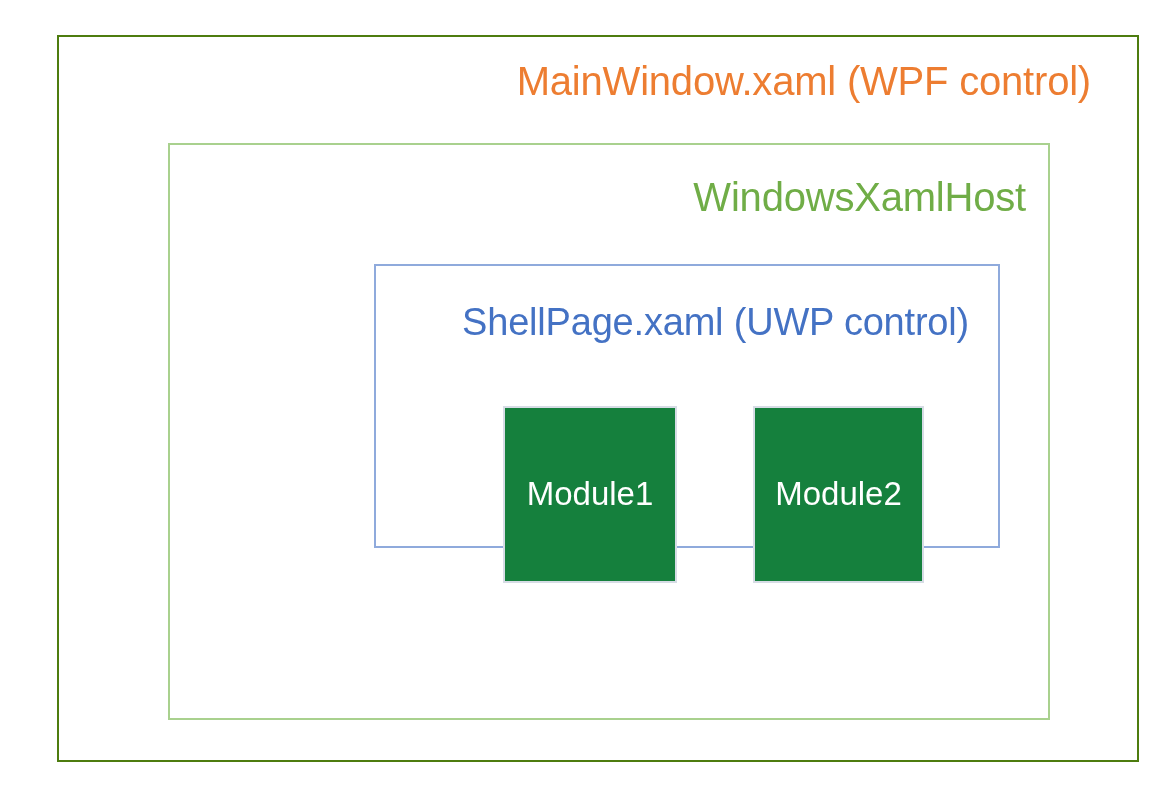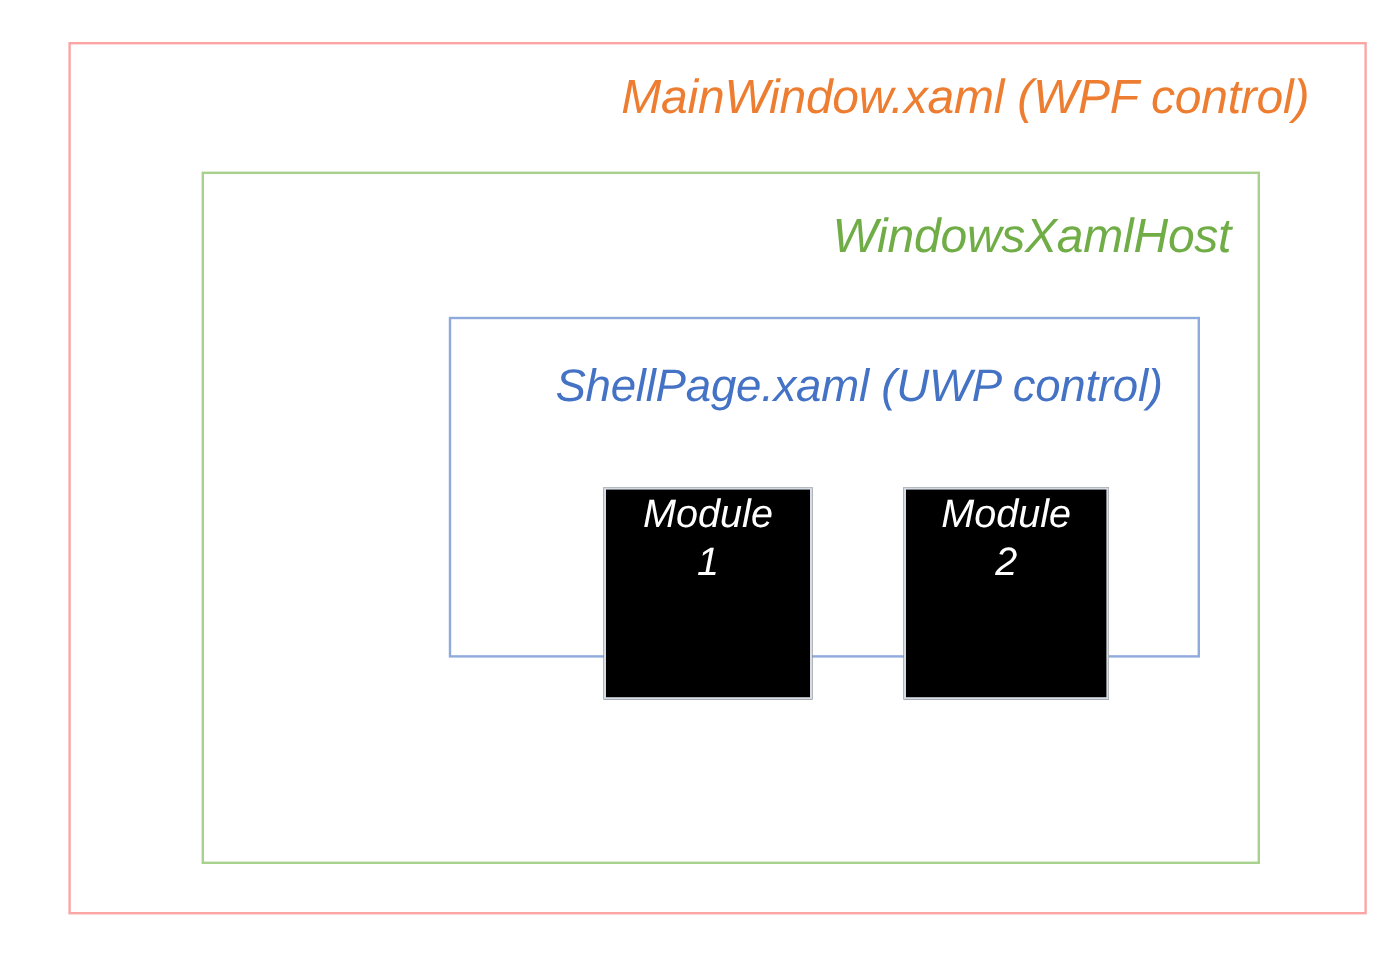--- a/index.html
+++ b/index.html
@@ -21,24 +21,23 @@
     overflow: hidden;
   }
 
   
   .layer-mainwindow {
     position: absolute;
     left: 57px;
     top: 35px;
     width: 1082px;
     height: 727px;
-    border: 2px solid #fca5a5;
+    border: 2px solid #4d7c0f;
     box-sizing: border-box;
     background: transparent;
-    font-style: italic;
   }
   .label-mainwindow {
     position: absolute;
     right: 46px;
     top: 23px;
     font-size: 40px;
     line-height: 1.05;
     color: #ED7D31;
     white-space: nowrap;
     letter-spacing: -0.2px;
@@ -85,27 +84,27 @@
     font-size: 38px;
     line-height: 1.05;
     color: #4472C4;
     white-space: nowrap;
     letter-spacing: -0.2px;
   }
 
   
   .module-box {
     position: absolute;
-    background: #000000;
+    background: #15803d;
     border: 2px solid #D6DCE5;
     box-sizing: border-box;
     display: flex;
-    flex-direction: column;
+    flex-direction: row;
     align-items: center;
-    justify-content: flex-start;
+    justify-content: center;
     color: #ffffff;
     font-size: 33px;
     line-height: 1.22;
     text-align: center;
     user-select: none;
   }
   .module-box .module-line {
     display: block;
   }
 

